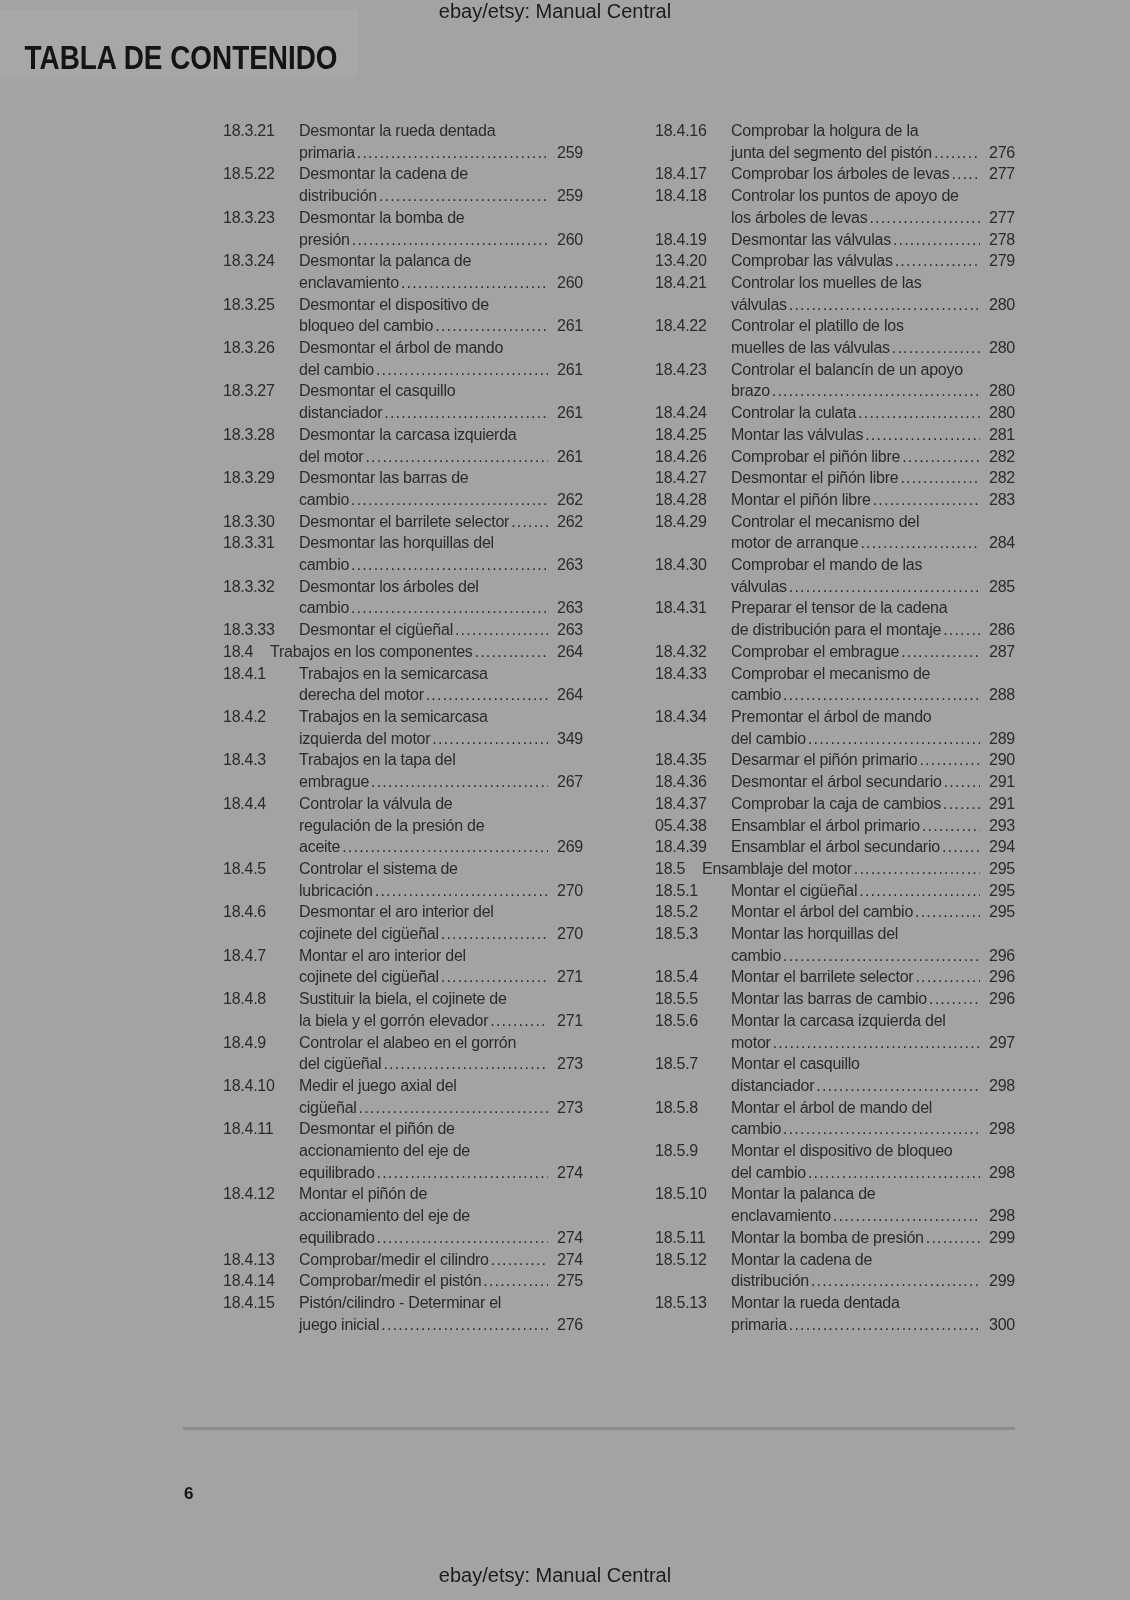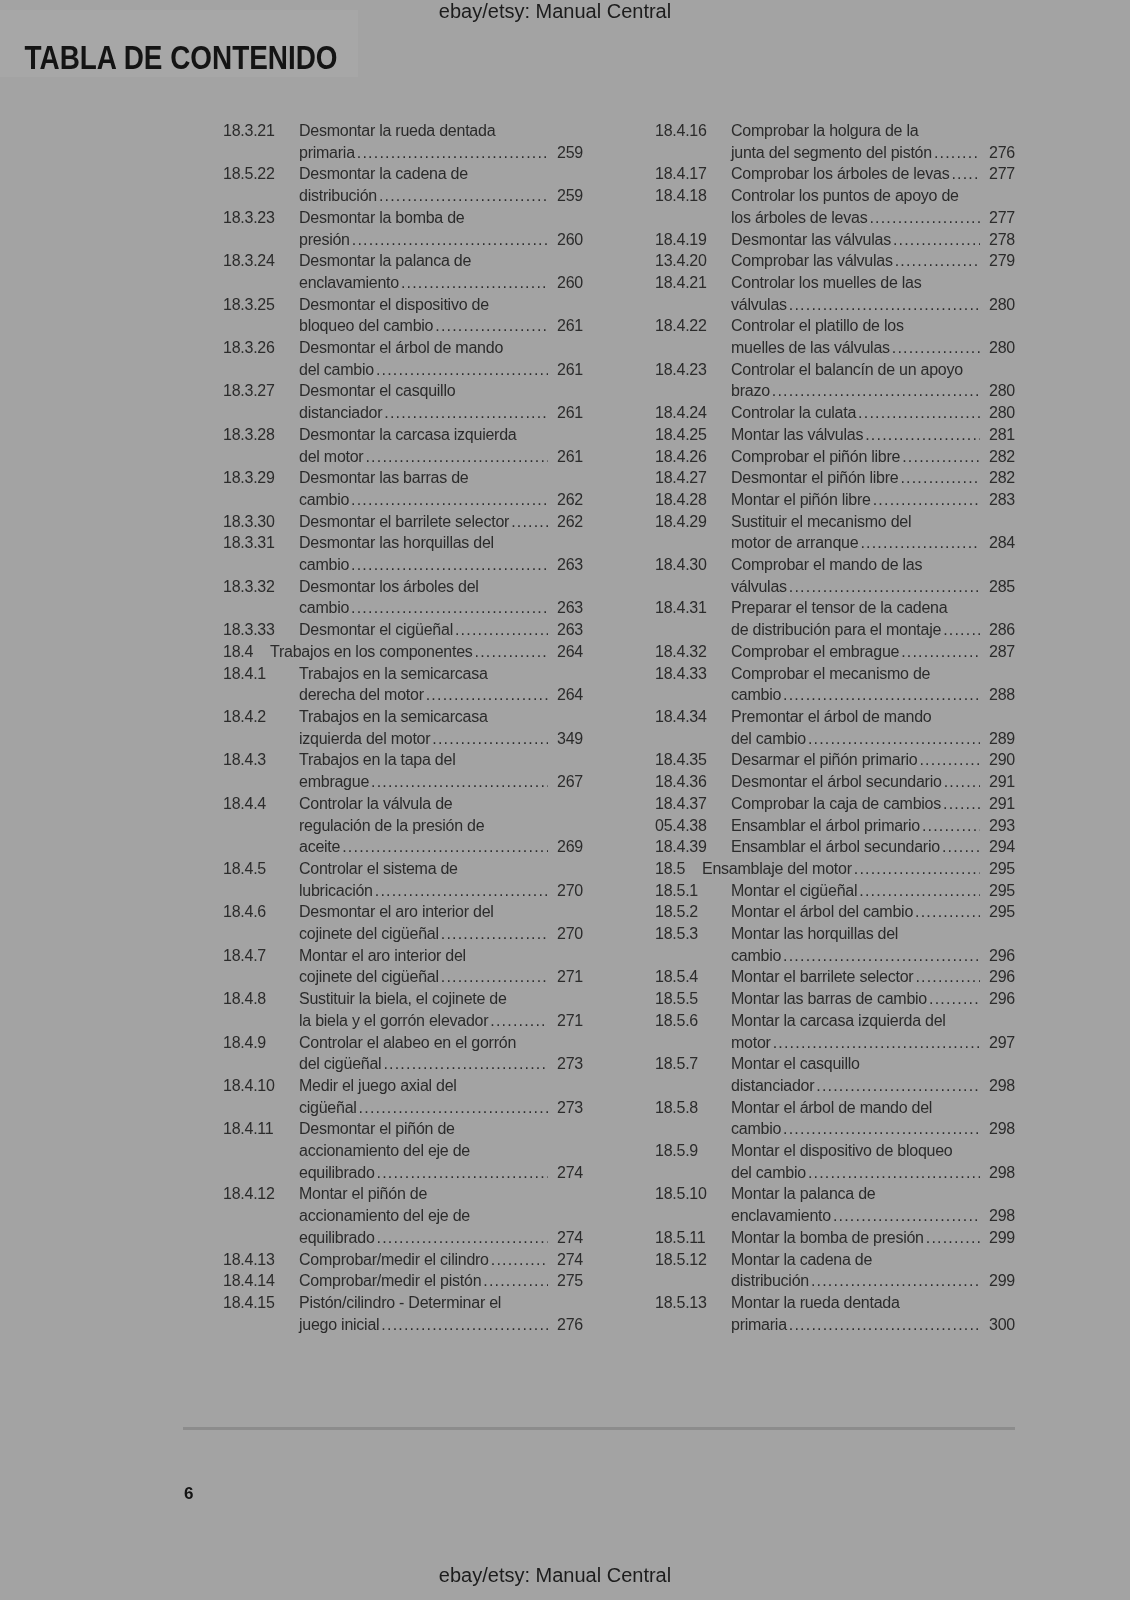--- a/index.html
+++ b/index.html
@@ -618,21 +618,21 @@
             <span class="t">Montar el piñón libre</span>
             <span class="dots">........................................................................................................................................................................................................</span>
             <span class="pg">283</span>
           </div>
         </div>
       </div>
       <div class="entry lvl2">
         <span class="num">18.4.29</span>
         <div class="body">
           <div class="line">
-            <span class="t">Sustituir el mecanismo del</span>
+            <span class="t">Controlar el mecanismo del</span>
           </div>
           <div class="line">
             <span class="t">motor de arranque</span>
             <span class="dots">........................................................................................................................................................................................................</span>
             <span class="pg">284</span>
           </div>
         </div>
       </div>
       <div class="entry lvl2">
         <span class="num">18.4.30</span>

